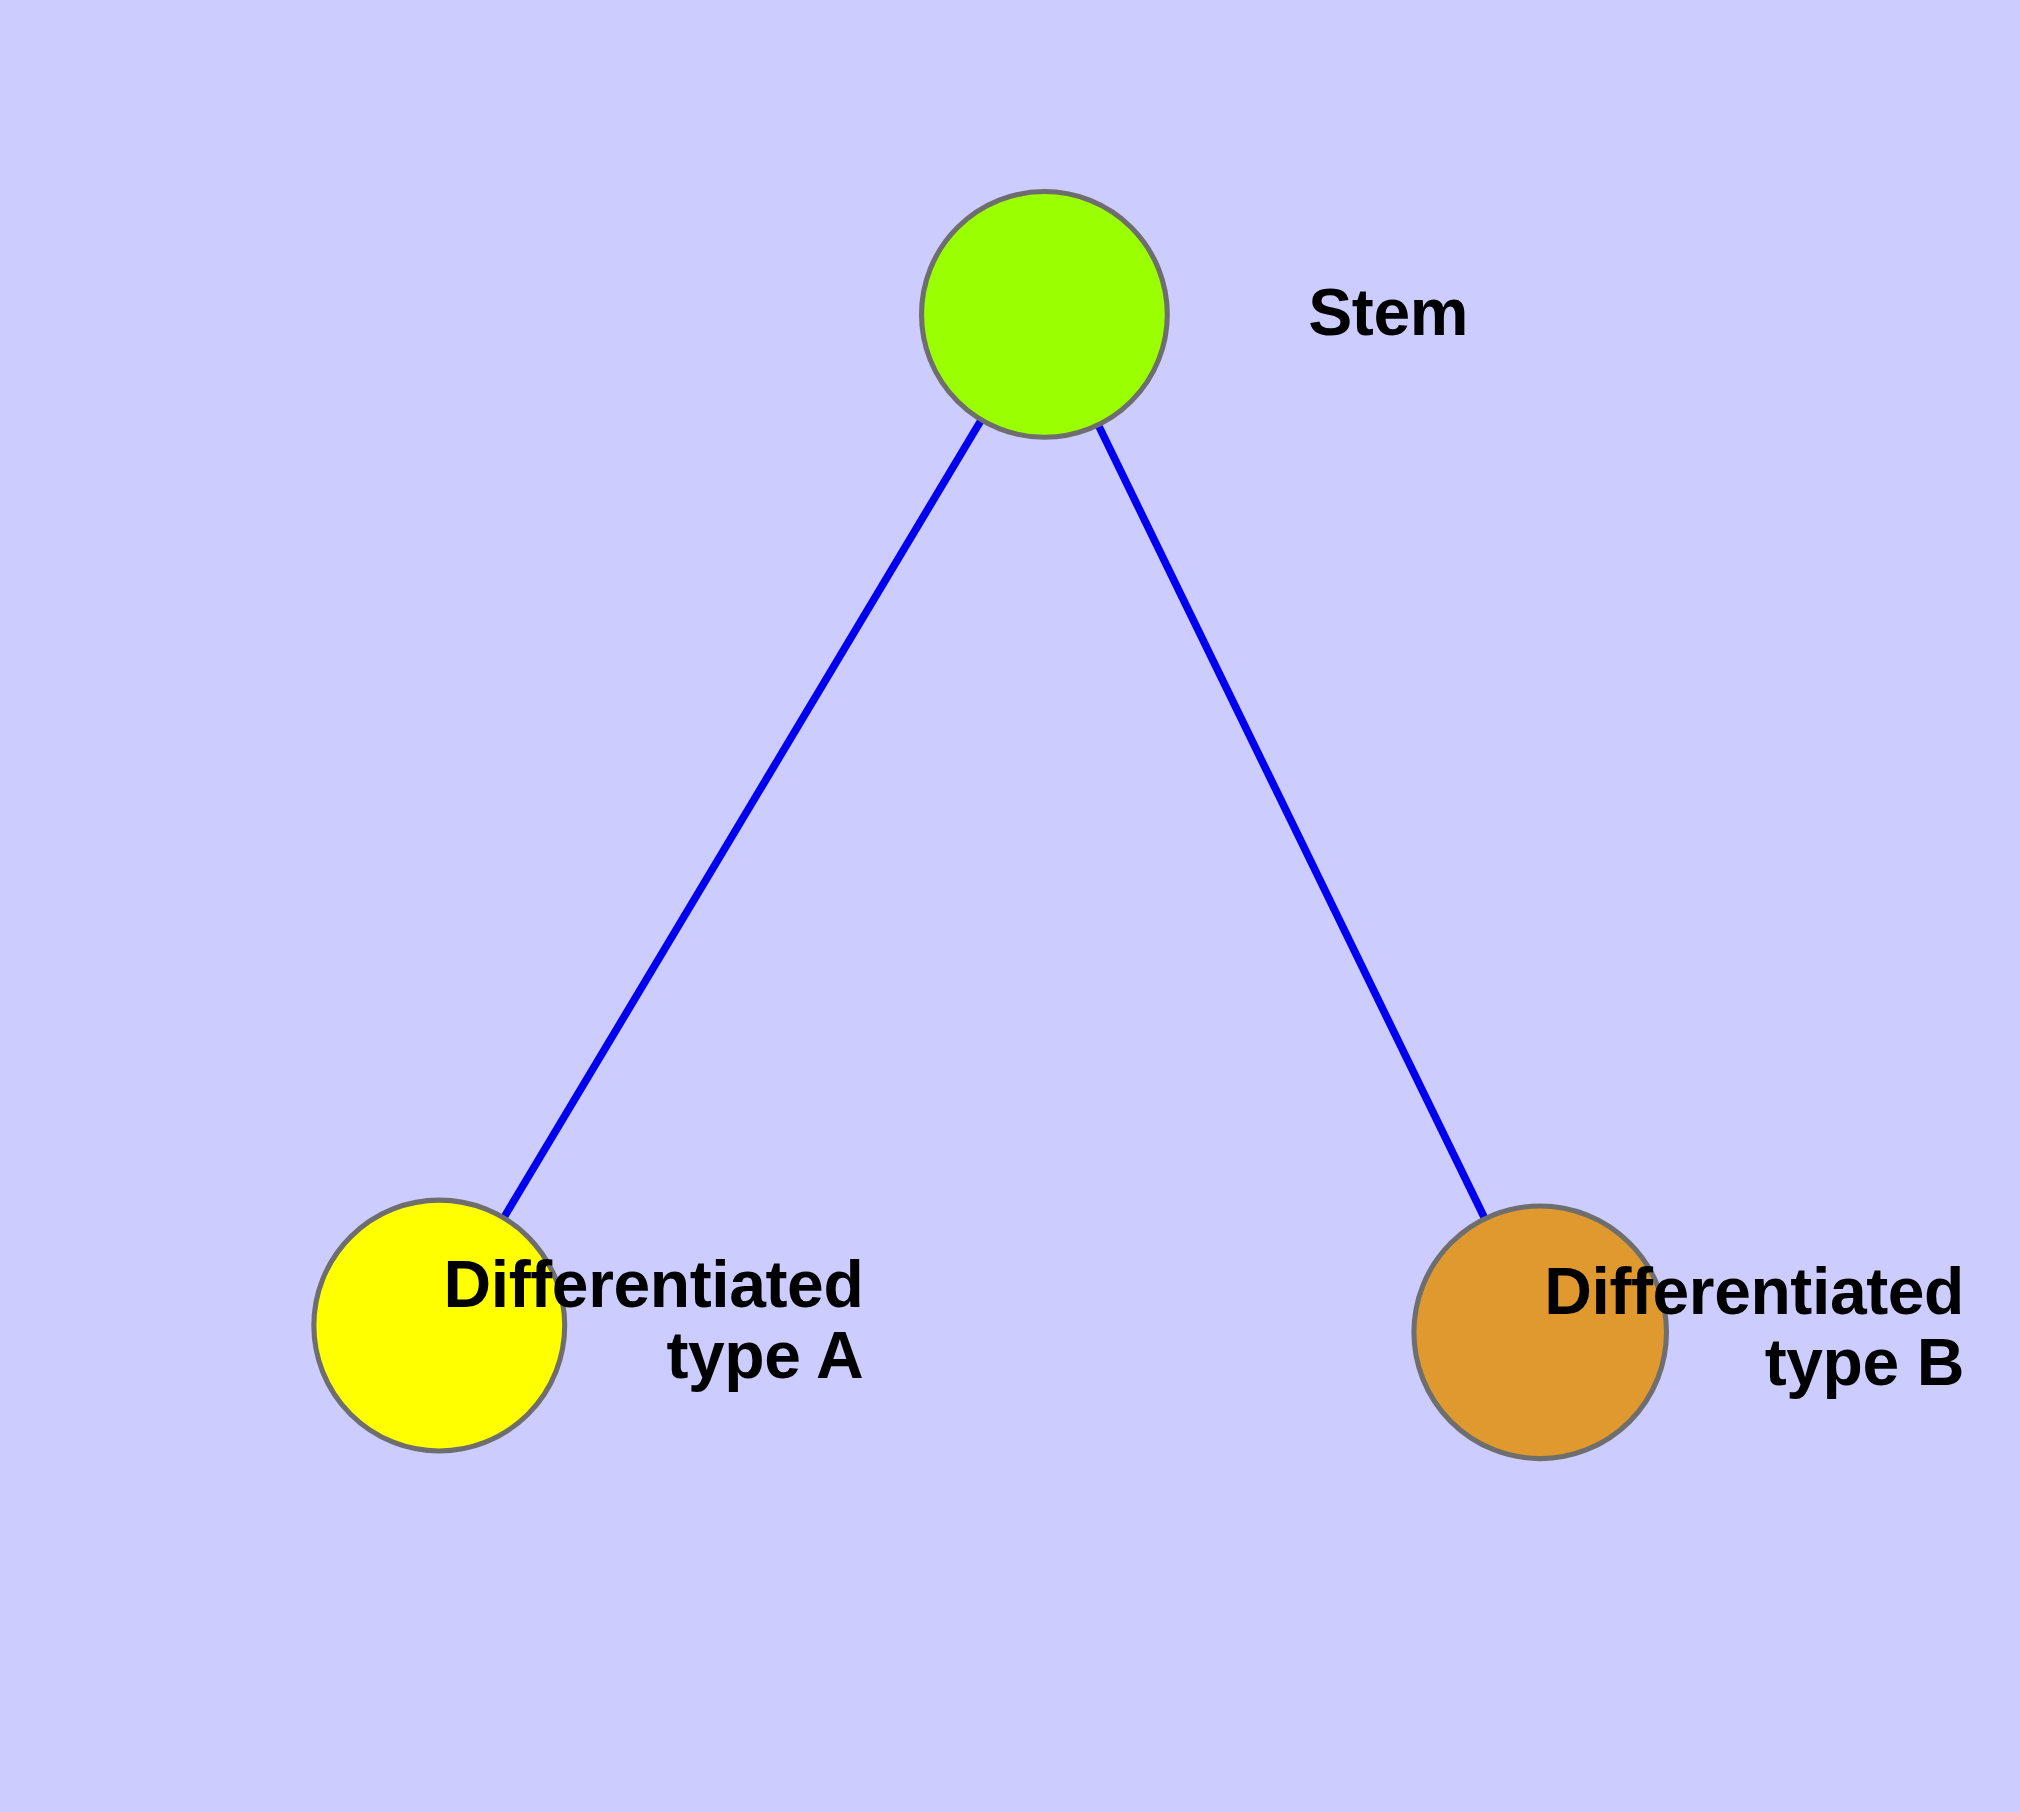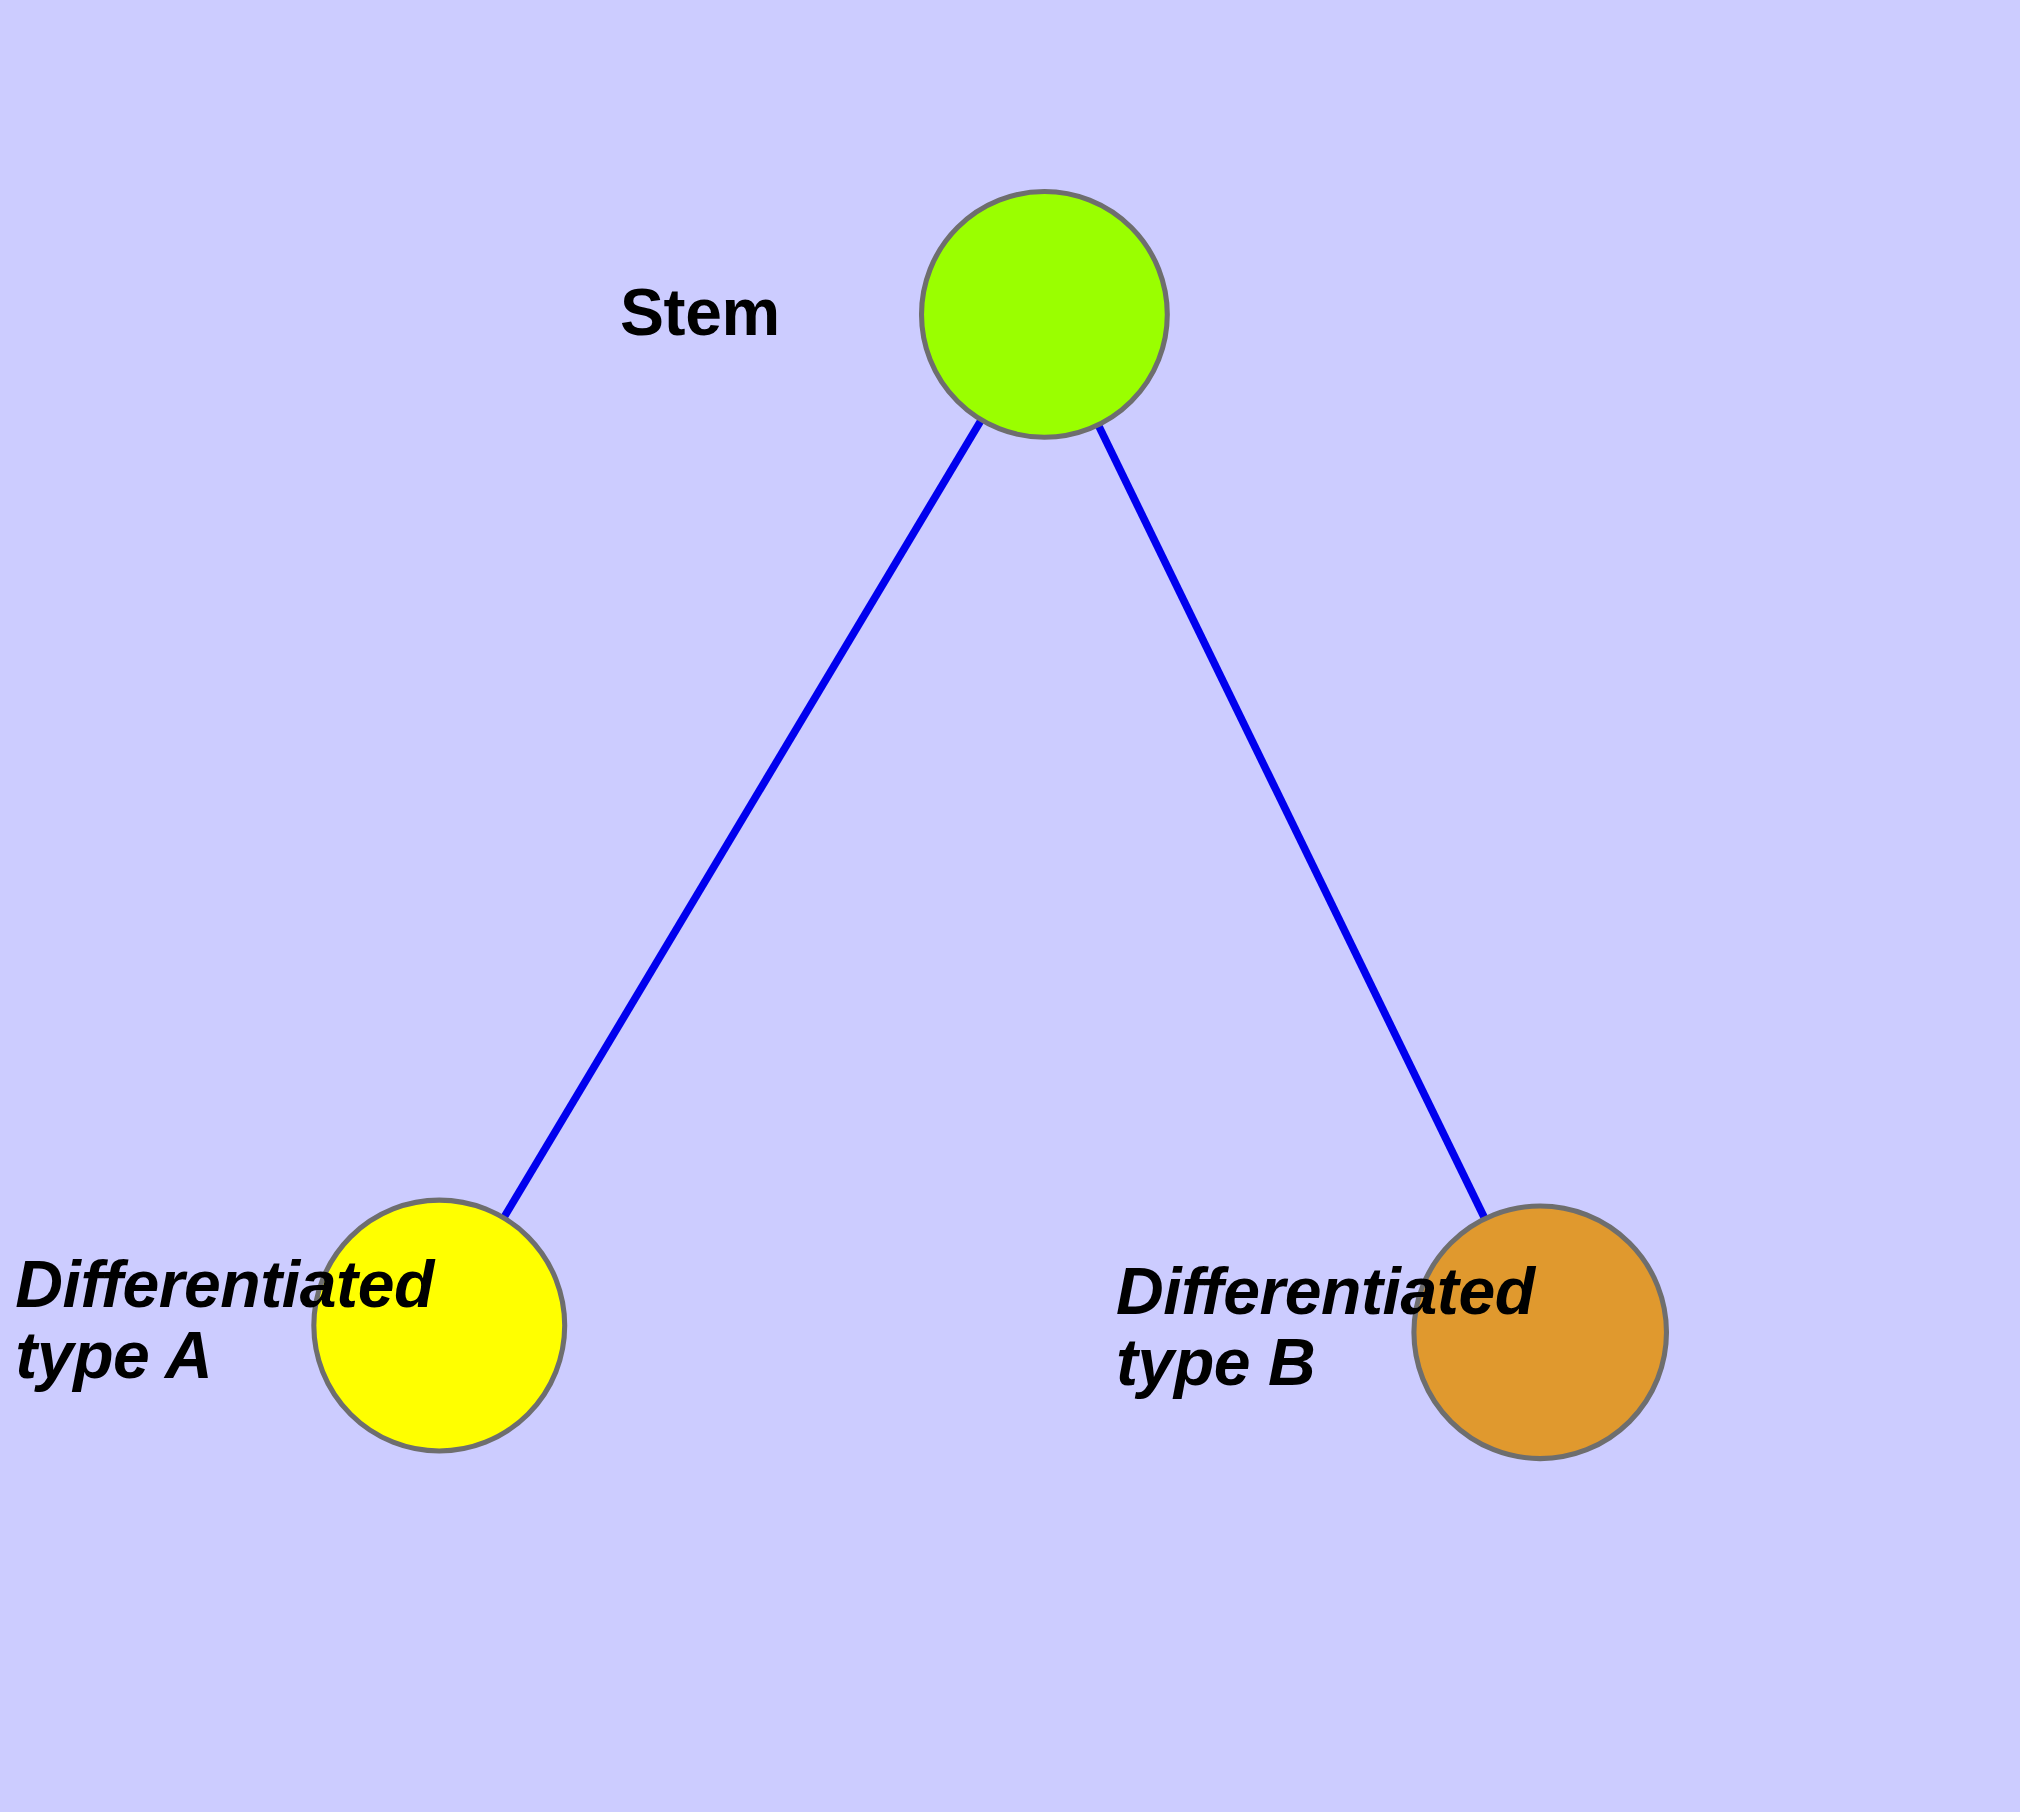--- a/index.html
+++ b/index.html
@@ -25,34 +25,33 @@
   }
   #graph-svg {
     position: absolute;
     left: 0;
     top: 0;
     width: 2021px;
     height: 1812px;
   }
   .node-label {
     position: absolute;
-    text-align: left;
+    text-align: right;
     font-weight: bold;
     color: #000000;
     line-height: 1.08;
     white-space: pre;
     letter-spacing: -0.4px;
     pointer-events: none;
   }
   .node-label.root {
     font-size: 66px;
   }
   .node-label.leaf {
     font-size: 66px;
-    font-style: italic;
   }
   .hit {
     position: absolute;
     border-radius: 50%;
   }
 </style>
 </head>
 <body style="background: rgb(255, 255, 255);">
 
 <div id="stage" style="width: 2021px; height: 1812px;">

